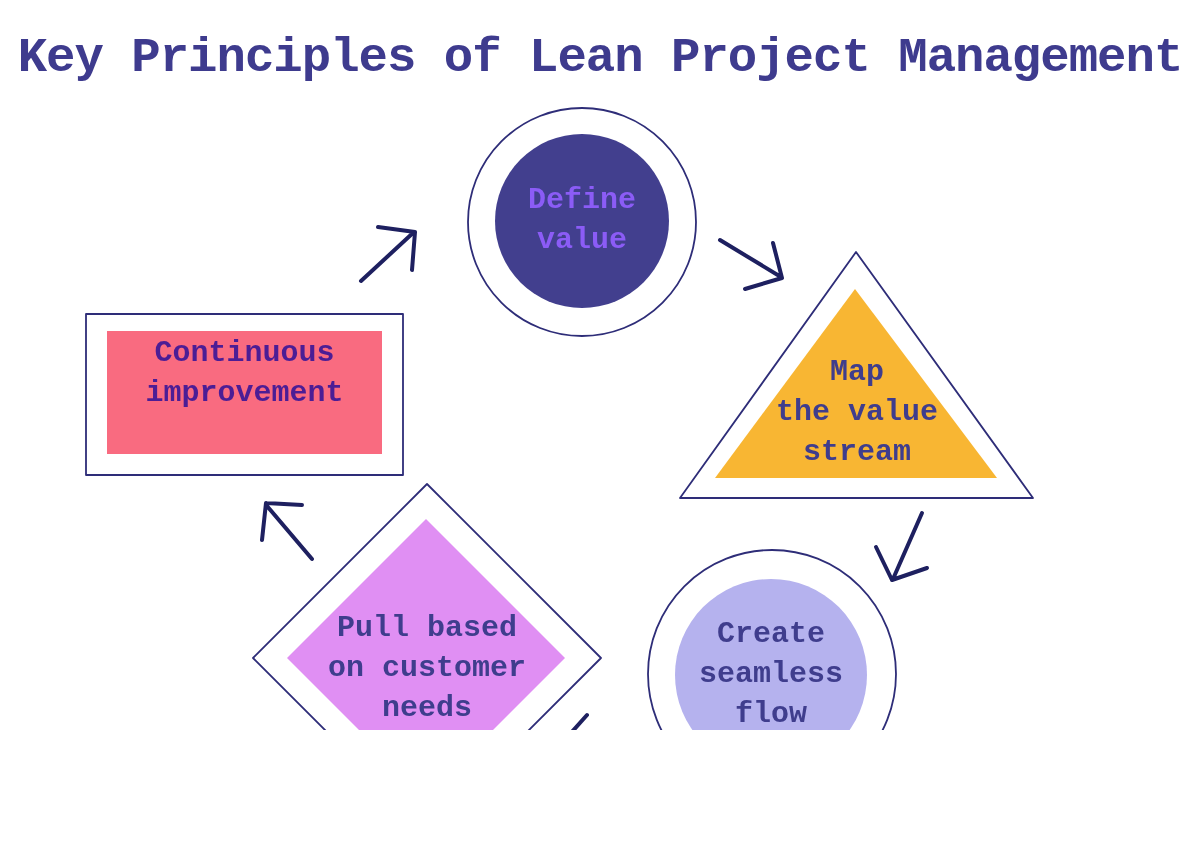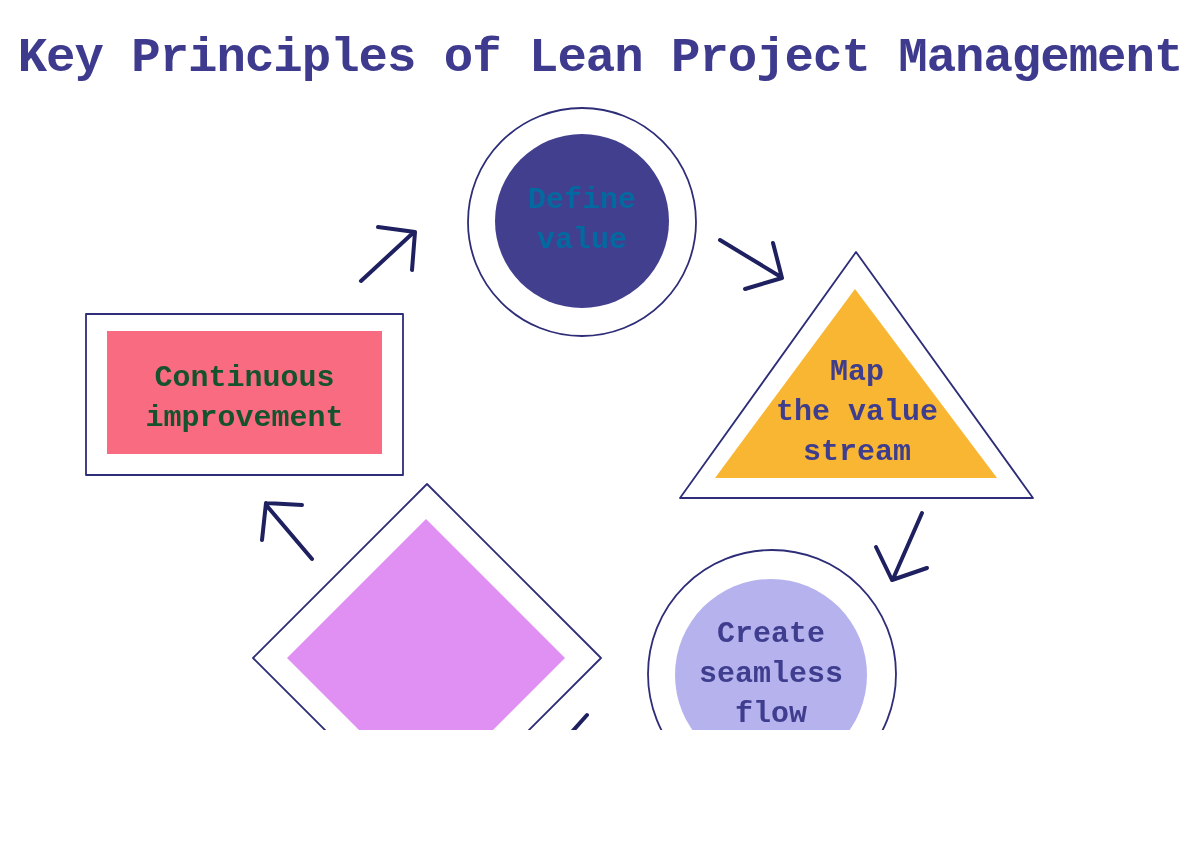--- a/index.html
+++ b/index.html
@@ -51,25 +51,25 @@
     align-items: center;
     justify-content: center;
     text-align: center;
     white-space: pre-line;
     font-weight: bold;
     font-size: 30px;
     line-height: 1.33;
     color: #3f3d8d;
     pointer-events: none;
   }
-  .label-define-value      { left: 472px; top: 142px; width: 220px; height: 158px; color: #0369a1; }
+  .label-define-value      { left: 472px; top: 142px; width: 220px; height: 158px; color: #8b5cf6; }
   .label-map-value-stream  { left: 737px; top: 333px; width: 240px; height: 160px; }
   .label-create-flow       { left: 651px; top: 595px; width: 240px; height: 160px; }
   .label-pull-needs        { left: 307px; top: 588px; width: 240px; height: 162px; }
-  .label-continuous        { left: 104px; top: 320px; width: 281px; height: 158px; color: #14532d; }
+  .label-continuous        { left: 104px; top: 295px; width: 281px; height: 158px; color: #4c1d95; }
 </style>
 </head>
 <body>
 
 <div class="canvas">
 
   <div class="title">Key Principles of Lean Project Management</div>
 
   <svg class="diagram-svg" width="1200" height="855" viewBox="0 0 1200 855">
 
@@ -96,16 +96,19 @@
   </svg>
 
   <div class="node-label label-define-value">Define
 value</div>
   <div class="node-label label-create-flow">Create
 seamless
 flow</div>
   <div class="node-label label-map-value-stream">Map
 the value
 stream</div>
+  <div class="node-label label-pull-needs">Pull based
+on customer
+needs</div>
   <div class="node-label label-continuous">Continuous
 improvement</div>
 
 </div>
 
 </body></html>

